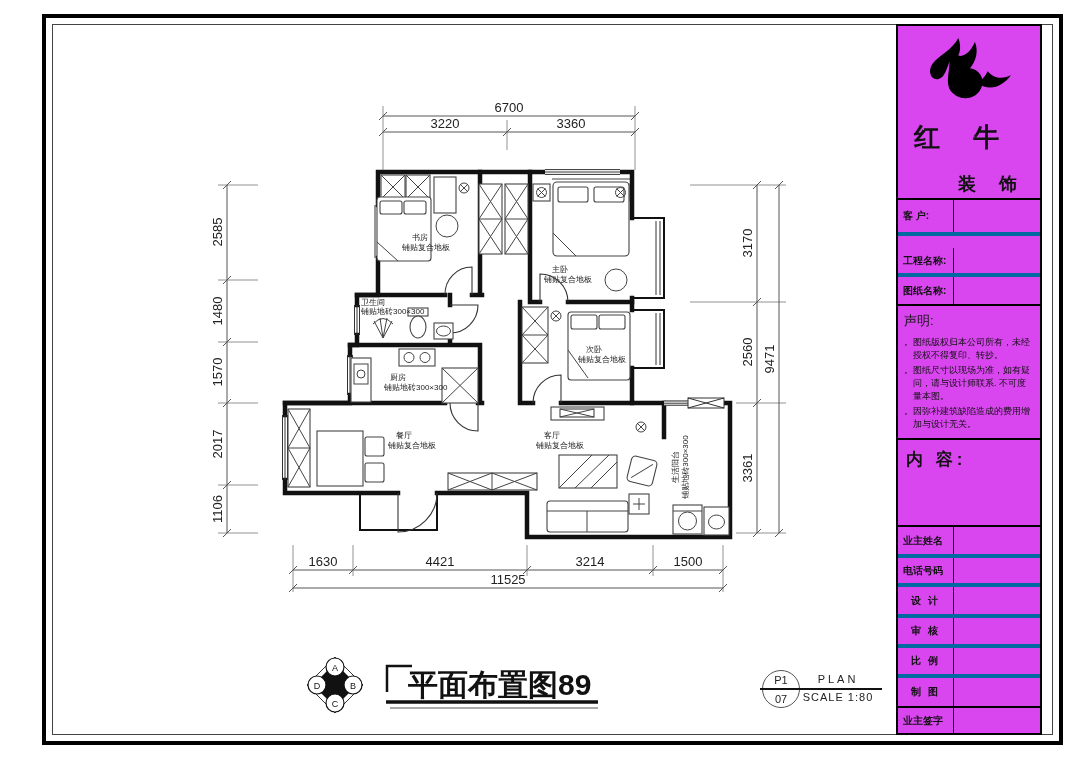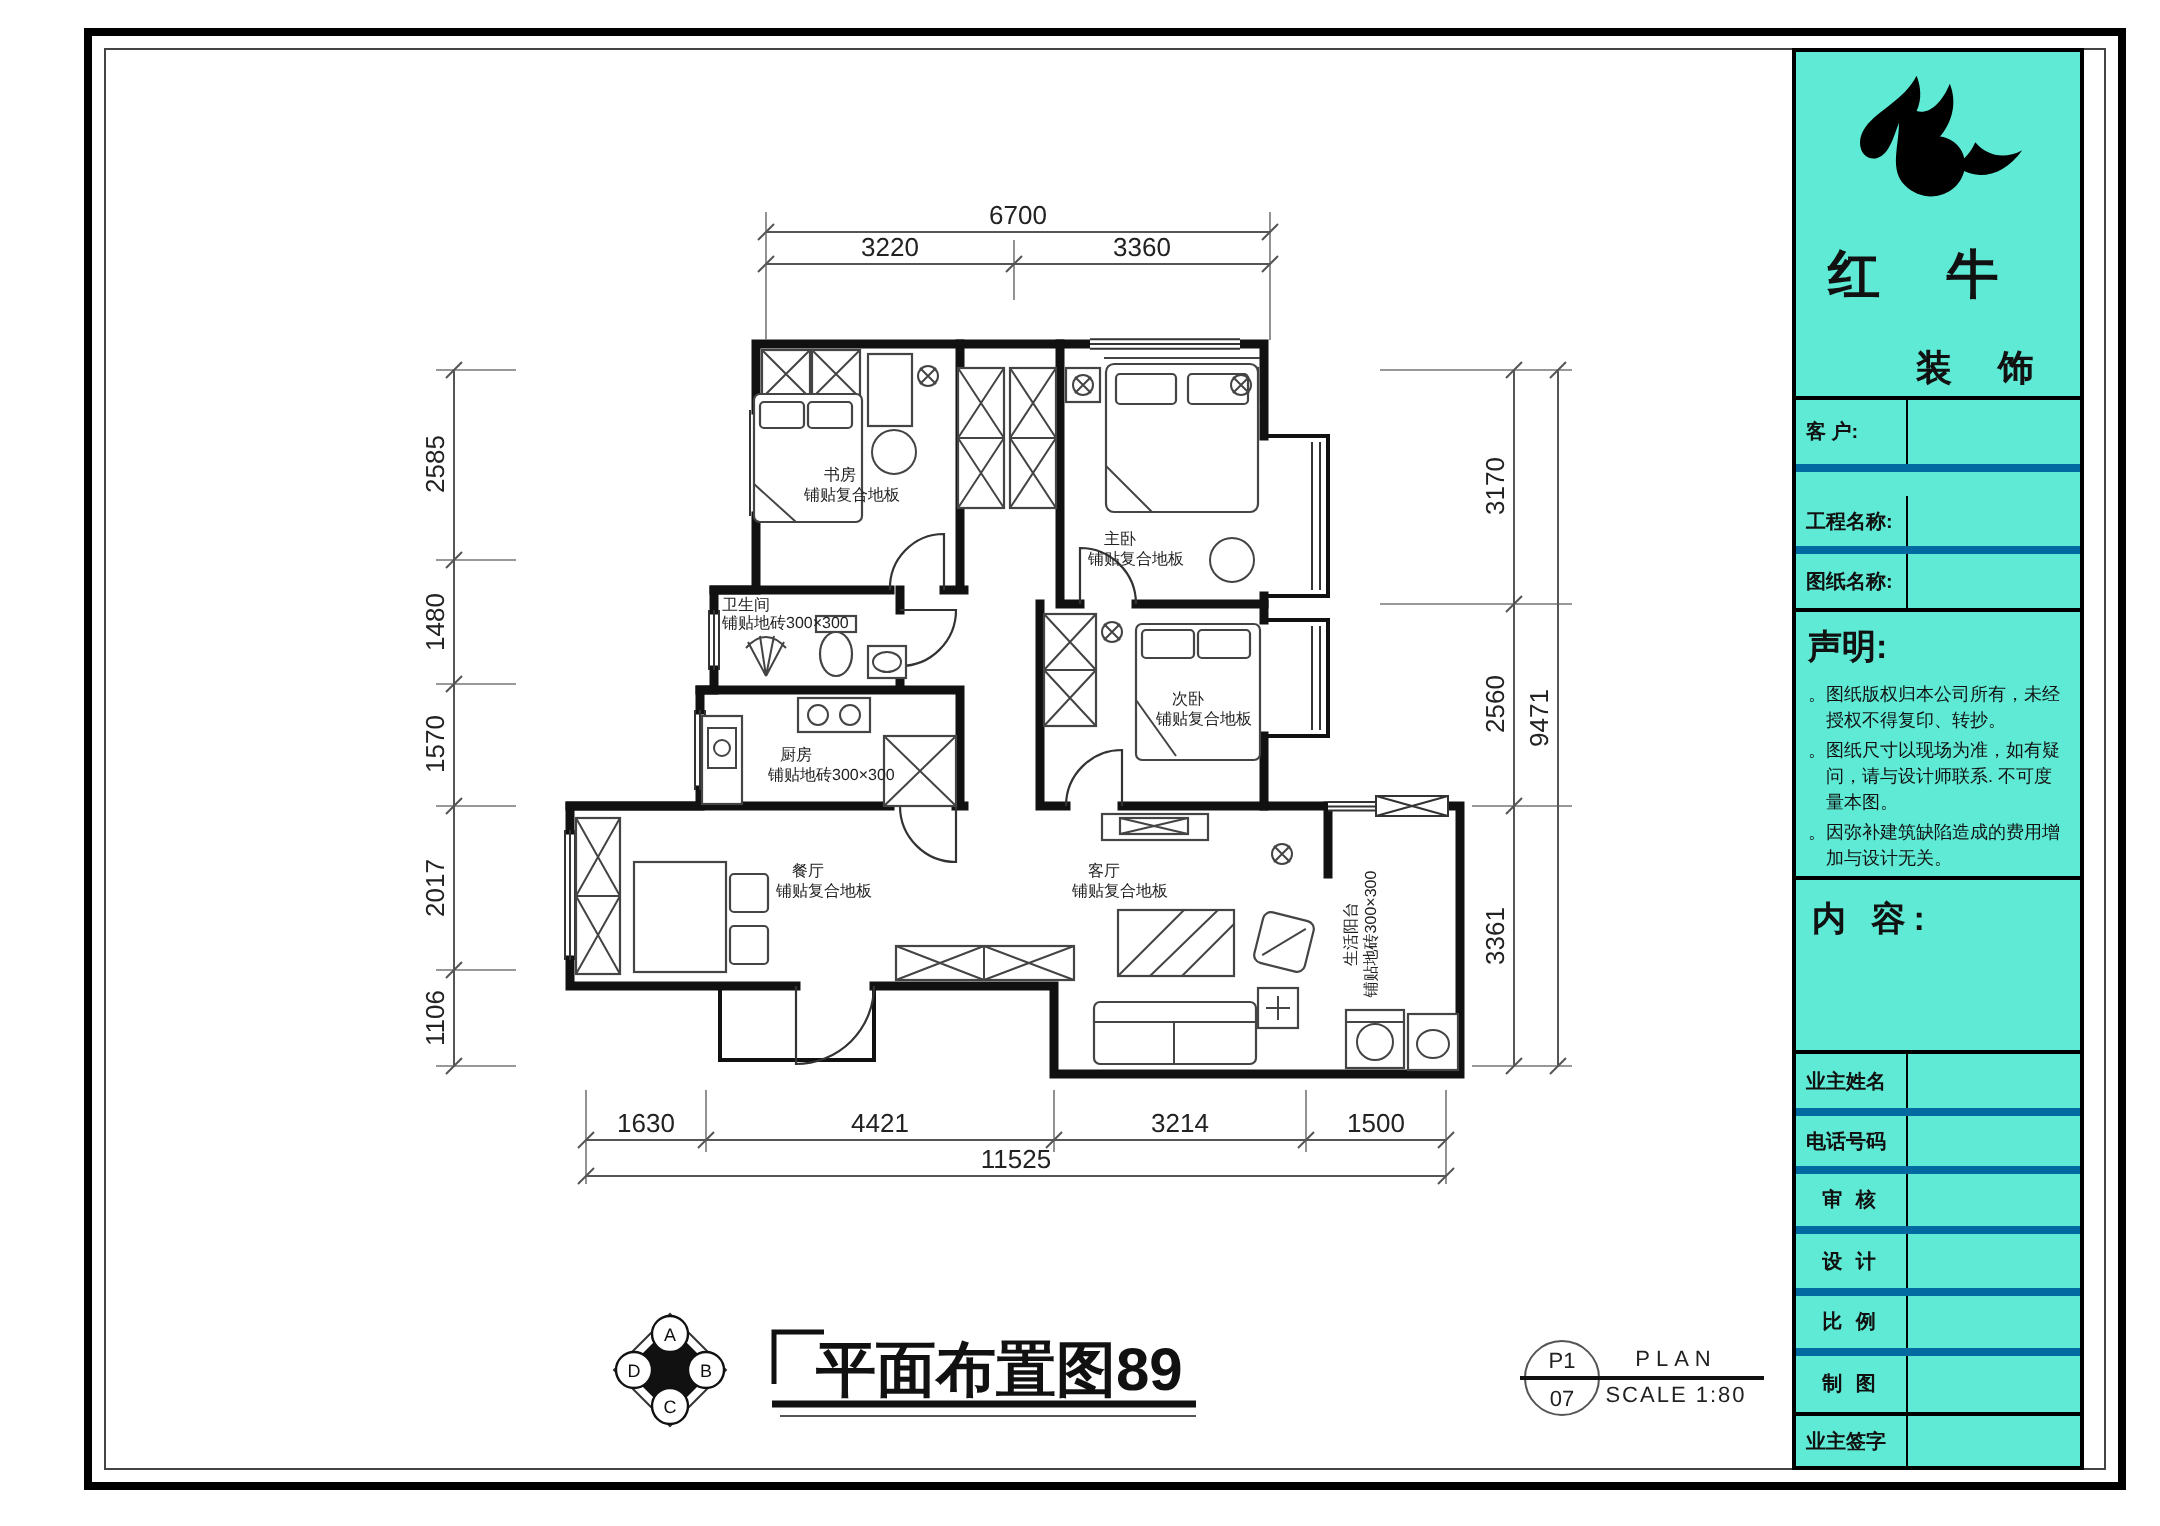--- a/index.html
+++ b/index.html
@@ -6,34 +6,34 @@
   .page{position:relative;width:1080px;height:763px;background:#ffffff;
         font-family:"Liberation Sans",sans-serif;overflow:hidden;color:#111;}
   .outer-frame{position:absolute;left:42px;top:14px;width:1021px;height:731px;
         border:4px solid #000;box-sizing:border-box;}
   .inner-frame{position:absolute;left:52px;top:24px;width:1001px;height:711px;
         border:1px solid #444;box-sizing:border-box;}
   .plan-svg{position:absolute;left:52px;top:24px;}
 
   
   .title-block{position:absolute;left:896px;top:24px;width:146px;height:711px;
-        background:#5eead4;border:2px solid #000;box-sizing:border-box;
+        background:#d946ef;border:2px solid #000;box-sizing:border-box;
         display:flex;flex-direction:column;}
   .tb-logo{position:relative;height:172px;border-bottom:2px solid #000;flex:none;}
   .brand1{position:absolute;left:16px;top:94px;font-size:26px;font-weight:bold;letter-spacing:13px;}
   .brand2{position:absolute;left:60px;top:130px;font-size:18px;font-weight:bold;letter-spacing:9px;margin-top:16px;}
   .tb-row{display:flex;flex:none;border-bottom:4px solid #0369a1;box-sizing:border-box;}
   .tb-row.thick{border-bottom:2px solid #000;}
   .tb-label{width:56px;border-right:1px solid #000;display:flex;align-items:center;
         padding-left:5px;font-size:10px;font-weight:bold;box-sizing:border-box;}
   .tb-label.center{justify-content:center;padding-left:0;letter-spacing:2px;}
   .tb-value{flex:1;}
   .tb-statement{flex:none;height:134px;border-bottom:2px solid #000;
         padding:6px 6px 0 6px;box-sizing:border-box;}
-  .stmt-head{font-size:17px;font-weight:bold;margin-bottom:6px;}
+  .stmt-head{font-size:13px;font-weight:normal;margin-bottom:6px;}
   .stmt-item{font-size:9px;line-height:1.45;color:#111;padding-left:9px;text-indent:-9px;margin-bottom:2px;}
   .tb-content{flex:none;height:87px;border-bottom:2px solid #000;
         padding:8px 0 0 8px;box-sizing:border-box;}
   .content-head{font-size:17px;font-weight:bold;letter-spacing:4px;}
 
   
   .wall{stroke:#111;stroke-width:4.5;fill:none;stroke-linecap:square;}
   .wall2{stroke:#111;stroke-width:2;fill:none;}
   .thin{stroke:#333;stroke-width:1;fill:none;}
   .furn{stroke:#444;stroke-width:1.1;fill:#fff;}
@@ -335,28 +335,28 @@
     </div>
 
     <div class="tb-row" style="height:31px;">
       <div class="tb-label">业主姓名</div>
       <div class="tb-value"></div>
     </div>
     <div class="tb-row" style="height:29px;">
       <div class="tb-label">电话号码</div>
       <div class="tb-value"></div>
     </div>
+    <div class="tb-row" style="height:31px;">
+      <div class="tb-label center">设 计</div>
+      <div class="tb-value"></div>
+    </div>
     <div class="tb-row" style="height:30px;">
       <div class="tb-label center">审 核</div>
       <div class="tb-value"></div>
     </div>
-    <div class="tb-row" style="height:31px;">
-      <div class="tb-label center">设 计</div>
-      <div class="tb-value"></div>
-    </div>
     <div class="tb-row" style="height:30px;">
       <div class="tb-label center">比 例</div>
       <div class="tb-value"></div>
     </div>
     <div class="tb-row thick" style="height:30px;">
       <div class="tb-label center">制 图</div>
       <div class="tb-value"></div>
     </div>
     <div class="tb-row" style="flex:1;border-bottom:none;">
       <div class="tb-label">业主签字</div>

